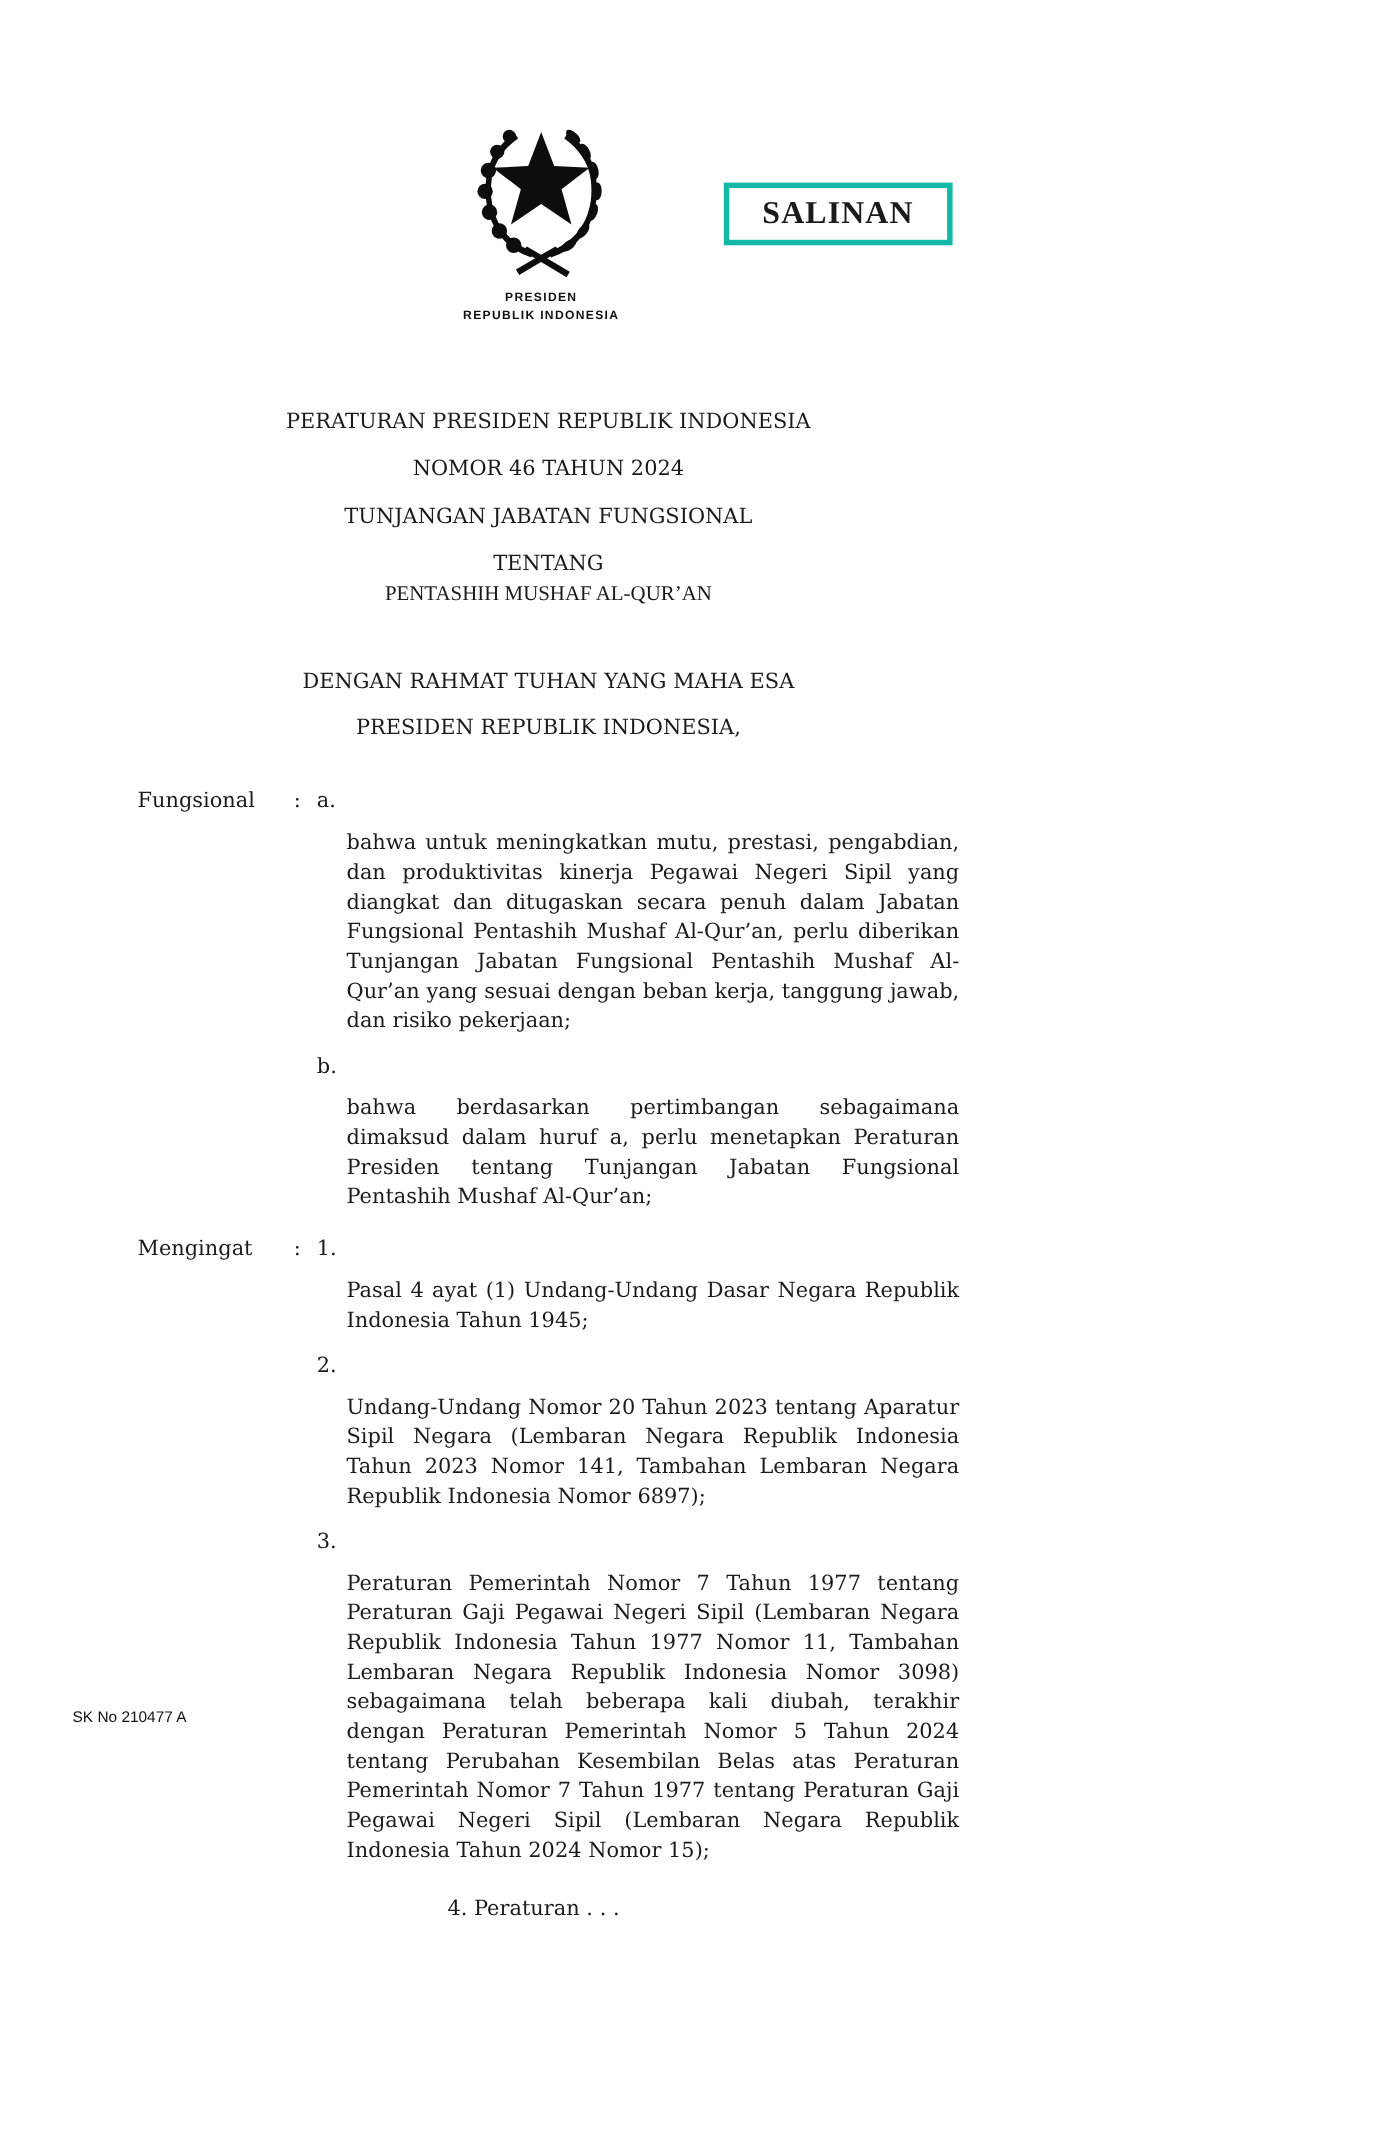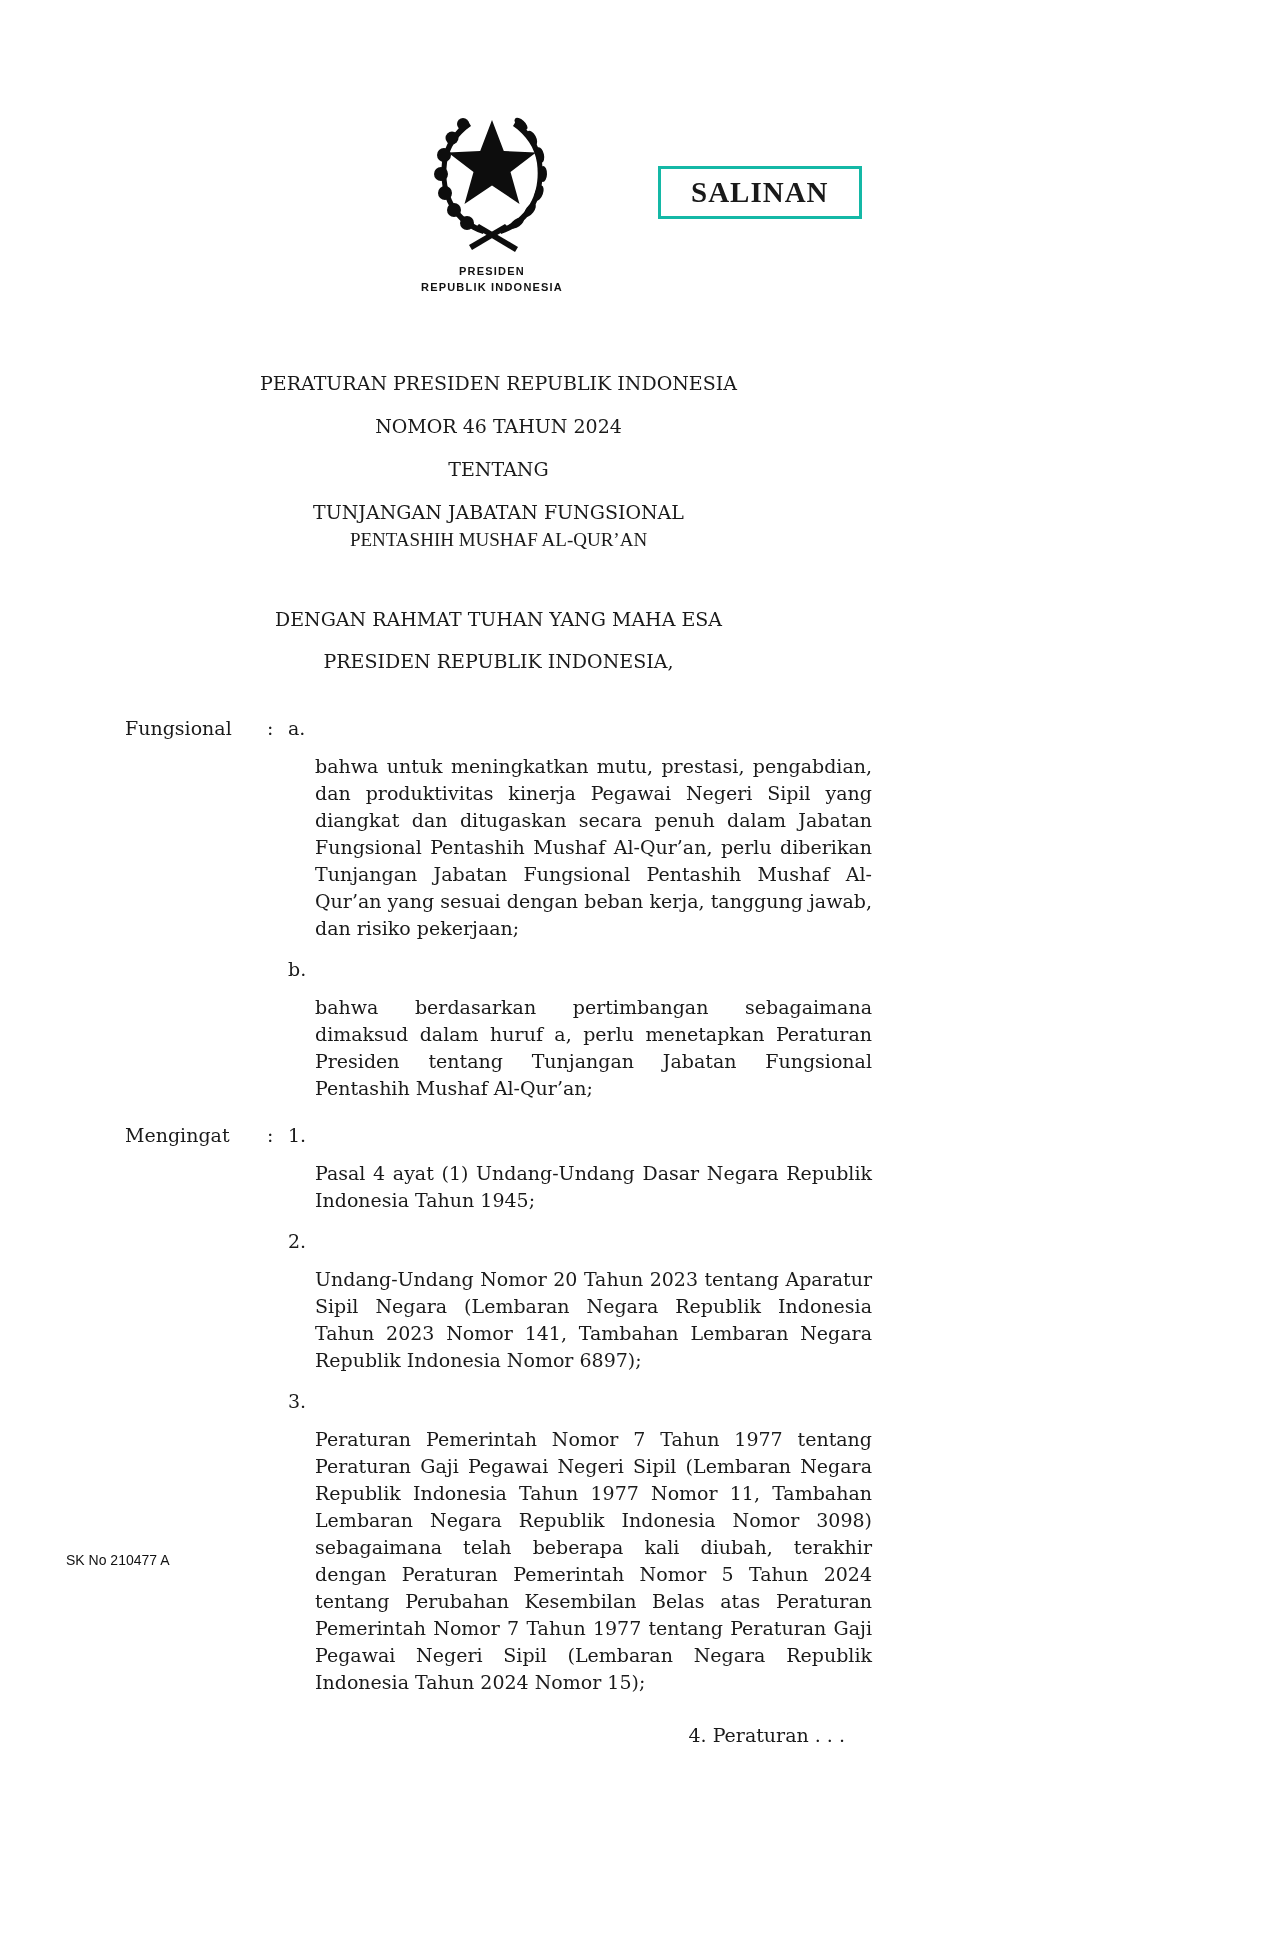--- a/index.html
+++ b/index.html
@@ -13,21 +13,21 @@
     font-size:19px;
     overflow:hidden;
   }
   
   .emblem {
     position:absolute; left:417px; top:100px;
     width:150px; height:158px;
   }
   .salinan-box {
     position:absolute; left:658px; top:166px;
-    border:3px solid #14b8a6;
+    border:5px solid #14b8a6;
     padding:6px 30px;
     font-family:"Liberation Serif", serif;
     font-weight:bold; font-size:29px; letter-spacing:1px;
     line-height:1.2;
   }
   .institution {
     position:absolute; left:0; top:264px; width:984px;
     text-align:center;
     font-family:"Liberation Sans", sans-serif;
     font-weight:bold; font-size:11px; letter-spacing:1.2px;
@@ -55,21 +55,21 @@
   .section:first-of-type { margin-top:0; }
   .section .label, .section .colon { padding-top:0; }
   .items { }
   .item { display:flex; margin-top:14px; }
   .item:first-child { margin-top:0; }
   .item .marker { width:27px; flex:none; }
   .item .text { flex:1; text-align:justify;margin-top:38px; }
 
   .continuation {
     margin-top:26px;
-    text-align:right;
+    text-align:center;
     padding-right:27px;
     line-height:27px;
   }
   .sk-number {
     position:absolute; left:66px; top:1552px;
     font-family:"Liberation Sans", sans-serif;
     font-size:14px; color:#111;
   }
 </style>
 </head>
@@ -114,22 +114,22 @@
   <div class="institution">
     <div>PRESIDEN</div>
     <div>REPUBLIK INDONESIA</div>
   </div>
 
   <div class="content">
 
     <div class="title-block">
       <div class="t t-first">PERATURAN PRESIDEN REPUBLIK INDONESIA</div>
       <div class="t">NOMOR 46 TAHUN 2024</div>
+      <div class="t">TUNJANGAN JABATAN FUNGSIONAL</div>
       <div class="t">TENTANG</div>
-      <div class="t">TUNJANGAN JABATAN FUNGSIONAL</div>
       <div class="t-tight">PENTASHIH MUSHAF AL-QUR’AN</div>
       <div class="t-invocation">DENGAN RAHMAT TUHAN YANG MAHA ESA</div>
       <div class="t-authority">PRESIDEN REPUBLIK INDONESIA,</div>
     </div>
 
     <div class="section">
       <div class="label">Fungsional</div>
       <div class="colon">:</div>
       <div class="items">
         <div class="item">

